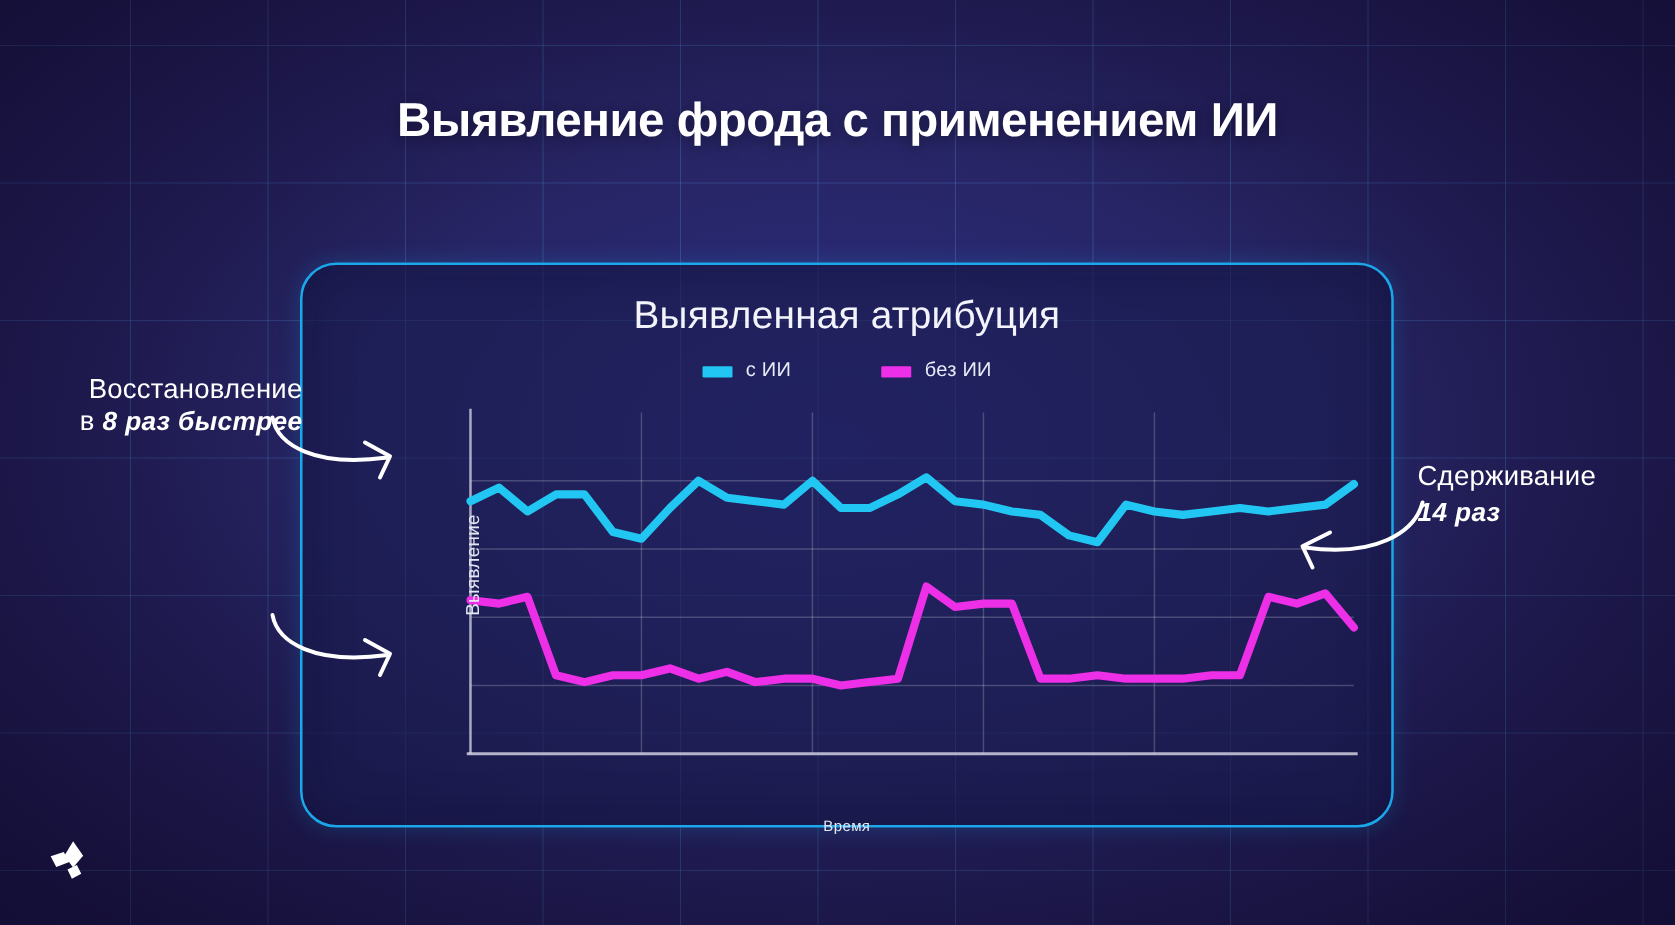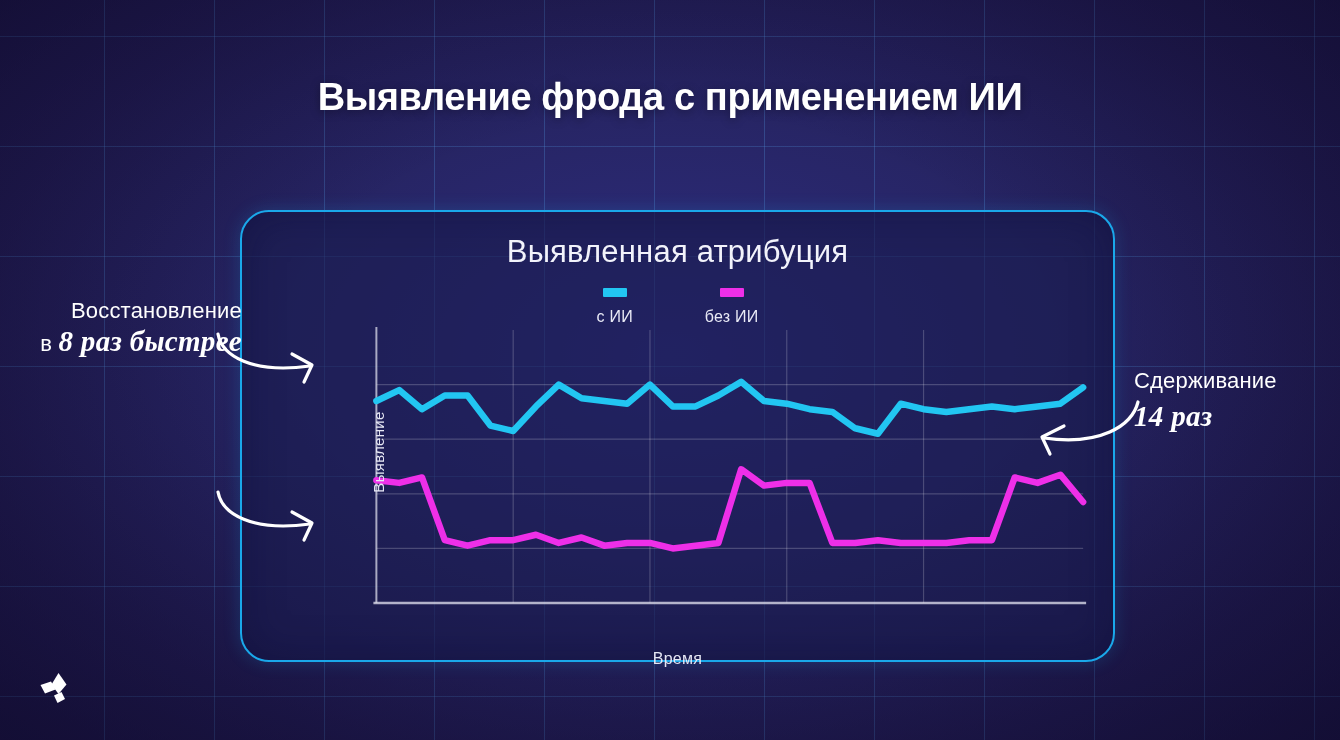--- a/index.html
+++ b/index.html
@@ -64,21 +64,21 @@
     font-weight:400;
     letter-spacing:.2px;
   }
 
   
   #legend{
     position:absolute; top:76px; left:0; width:100%;
     display:flex; justify-content:center; align-items:center;
     gap:72px;
   }
-  .legend-item{ display:flex; align-items:center; gap:11px;flex-direction:column; }
+  .legend-item{ display:flex; align-items:center; gap:11px; }
   .legend-swatch{ width:24px; height:9px; border-radius:1px; display:block; }
   .legend-label{ color:#e9eaf6; font-size:16px; letter-spacing:.2px; }
 
   
   #plot-wrap{
     position:absolute;
     left:0; top:108px; width:100%; height:344px;
   }
   #plot-svg{ display:block; width:100%; height:100%; }
 
@@ -87,35 +87,35 @@
     left:-8px; top:50%;
     transform:translateY(-50%) rotate(-90deg);
     transform-origin:center;
     color:#e6e7f4; font-size:15px; white-space:nowrap;
     letter-spacing:.3px;
   }
   #x-axis-label{
     position:absolute;
     left:0; right:0; bottom:-4px;
     text-align:center;
-    color:#e6e7f4; font-size:16px; letter-spacing:.3px;
+    color:#e6e7f4; font-size:12px; letter-spacing:.3px;
   }
   #y-axis-holder{
     position:absolute; left:104px; top:140px; width:30px; height:200px;
   }
 
   
   .annotation{ position:absolute; color:#ffffff; }
   .ann-line{ font-size:22px; line-height:1.18; font-weight:300; letter-spacing:.2px; }
   .ann-em{
     font-weight:700;
     font-style:italic;
-    font-size:29px;
+    font-size:21px;
     letter-spacing:.3px;
-    font-family:Liberation Serif, serif;
+    font-family:Liberation Sans, sans-serif;
   }
   #ann-recovery{ left:20px; top:298px; width:222px; text-align:right; }
   #ann-accuracy{ left:18px; top:448px; width:215px; text-align:right; }
   #ann-deterrence{ left:1134px; top:368px; width:200px; text-align:left; }
 
   .arrow-svg{ position:absolute; overflow:visible; }
   #arrow-recovery{ left:212px; top:330px; }
   #arrow-accuracy{ left:212px; top:488px; }
   #arrow-deterrence{ left:1030px; top:400px; }
 

